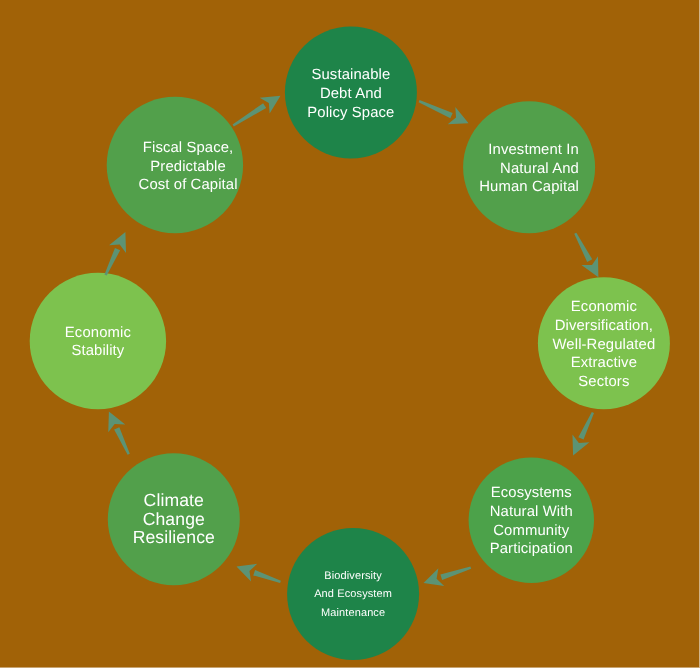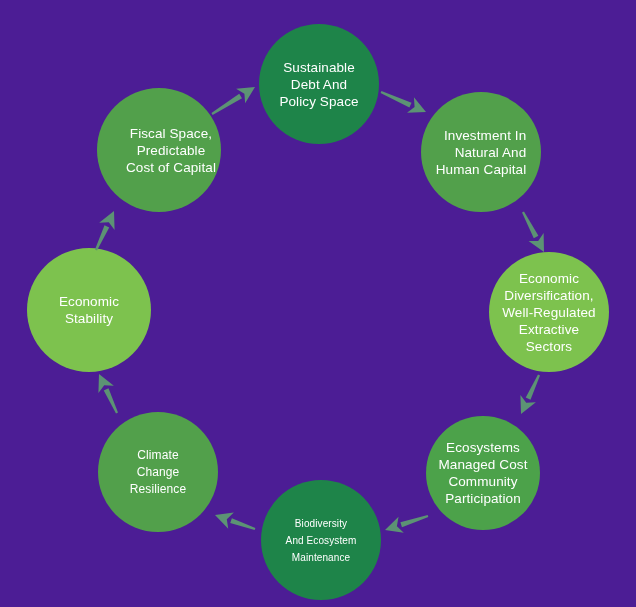--- a/index.html
+++ b/index.html
@@ -43,21 +43,21 @@
     text-rendering: optimizeLegibility;
   }
   .node-hit {
     position: absolute;
     border-radius: 50%;
   }
 </style>
 </head>
 <body>
 
-<div id="diagram-canvas" style="background: #4c1d95;">
+<div id="diagram-canvas" style="background: #a16207;">
 
   <svg id="cycle-svg" viewBox="0 0 636 607">
     <g id="circles-layer">
         <circle cx="319" cy="84" r="60" fill="#1E8449"></circle>
         <circle cx="481" cy="152" r="60" fill="#52A04B"></circle>
         <circle cx="549" cy="312" r="60" fill="#7DC24E"></circle>
         <circle cx="483" cy="473" r="57" fill="#4CA24A"></circle>
         <circle cx="321" cy="540" r="60" fill="#1E8449"></circle>
         <circle cx="158" cy="472" r="60" fill="#52A04B"></circle>
         <circle cx="89" cy="310" r="62" fill="#7DC24E"></circle>
@@ -109,29 +109,29 @@
 Natural And
 Human Capital</div>
       <div class="node-hit" style="left: 489px; top: 252px; width: 120px; height: 120px;"></div>
       <div class="node-label" style="left: 477px; top: 252px; width: 144px; height: 120px; font-size: 13.5px; color: rgb(255, 255, 255);">Economic
 Diversification,
 Well-Regulated
 Extractive
 Sectors</div>
       <div class="node-hit" style="left: 426px; top: 416px; width: 114px; height: 114px;"></div>
       <div class="node-label" style="left: 414px; top: 416px; width: 138px; height: 114px; font-size: 13.5px; color: rgb(255, 255, 255);">Ecosystems
-Managed Cost
+Natural With
 Community
 Participation</div>
       <div class="node-hit" style="left: 261px; top: 480px; width: 120px; height: 120px;"></div>
       <div class="node-label" style="left: 249px; top: 480px; width: 144px; height: 120px; font-size: 10px; color: rgb(255, 255, 255);">Biodiversity
 And Ecosystem
 Maintenance</div>
       <div class="node-hit" style="left: 98px; top: 412px; width: 120px; height: 120px;"></div>
-      <div class="node-label" style="left: 86px; top: 412px; width: 144px; height: 120px; font-size: 12px; color: rgb(255, 255, 255);">Climate
+      <div class="node-label" style="left: 86px; top: 412px; width: 144px; height: 120px; font-size: 16px; color: rgb(255, 255, 255);">Climate
 Change
 Resilience</div>
       <div class="node-hit" style="left: 27px; top: 248px; width: 124px; height: 124px;"></div>
       <div class="node-label" style="left: 15px; top: 248px; width: 148px; height: 124px; font-size: 13.5px; color: rgb(255, 255, 255);">Economic
 Stability</div>
       <div class="node-hit" style="left: 97px; top: 88px; width: 124px; height: 124px;"></div>
       <div class="node-label" style="left: 97px; top: 88px; width: 148px; height: 124px; font-size: 13.5px; color: rgb(255, 255, 255);">Fiscal Space,
 Predictable
 Cost of Capital</div>
     </div>

